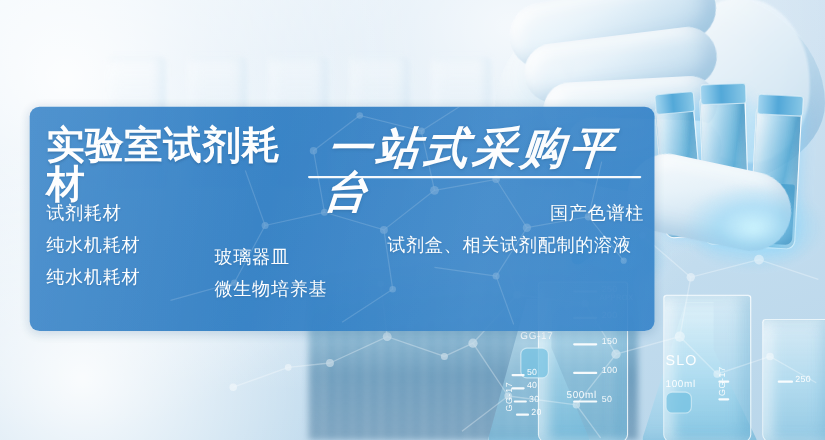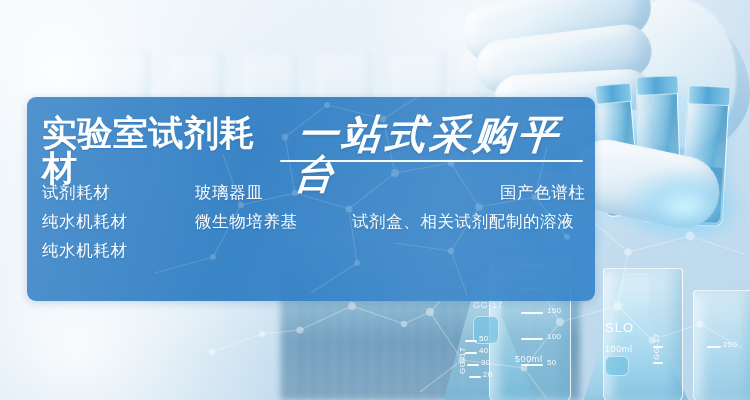--- a/index.html
+++ b/index.html
@@ -184,27 +184,27 @@
   }
   .title-underline{
     position:absolute;left:253px;top:63px;width:303px;height:2.4px;
     background:#ffffff;border-radius:2px;opacity:.97;
   }
 
   .cats{position:absolute;left:15px;top:82px;width:548px;}
   .cat-row{position:relative;height:29px;}
   .cat{
     position:absolute;white-space:nowrap;color:#ffffff;
-    font-family:Liberation Mono, monospace;
+    font-family:Liberation Serif, serif;
     font-size:16.5px;line-height:29px;letter-spacing:.6px;
     text-shadow:0 1px 2px rgba(25,78,124,.28);
   }
   
   .c1{left:0px;}
-  .c2{left:153px;}
+  .c2{left:153px;margin-top:40px;}
   .c3{left:310px;}
   .c4{left:458px;}
   .c3w{left:310px;}
 </style>
 </head>
 <body>
 
 <div id="banner">
 
   <div class="layer bloom-mid"></div>

